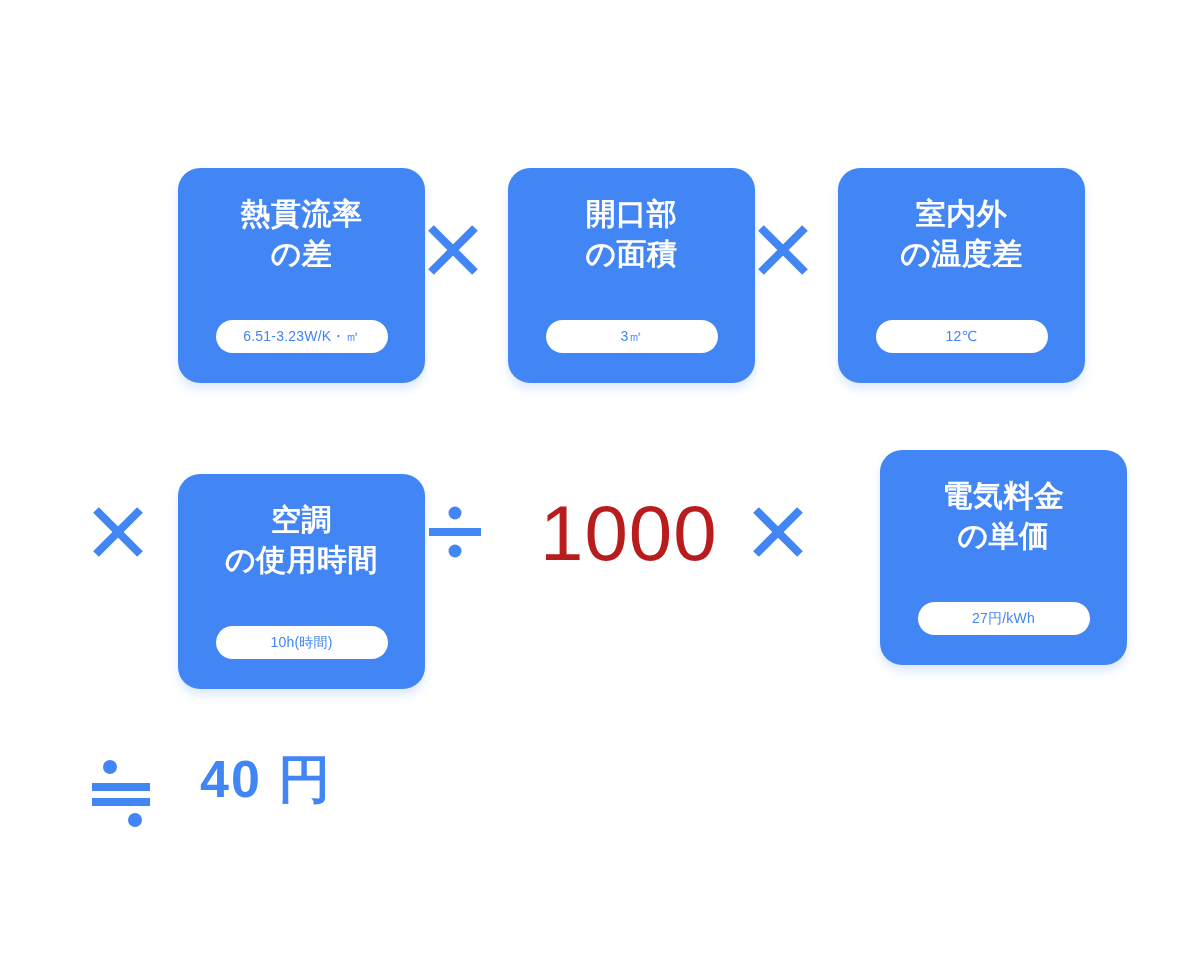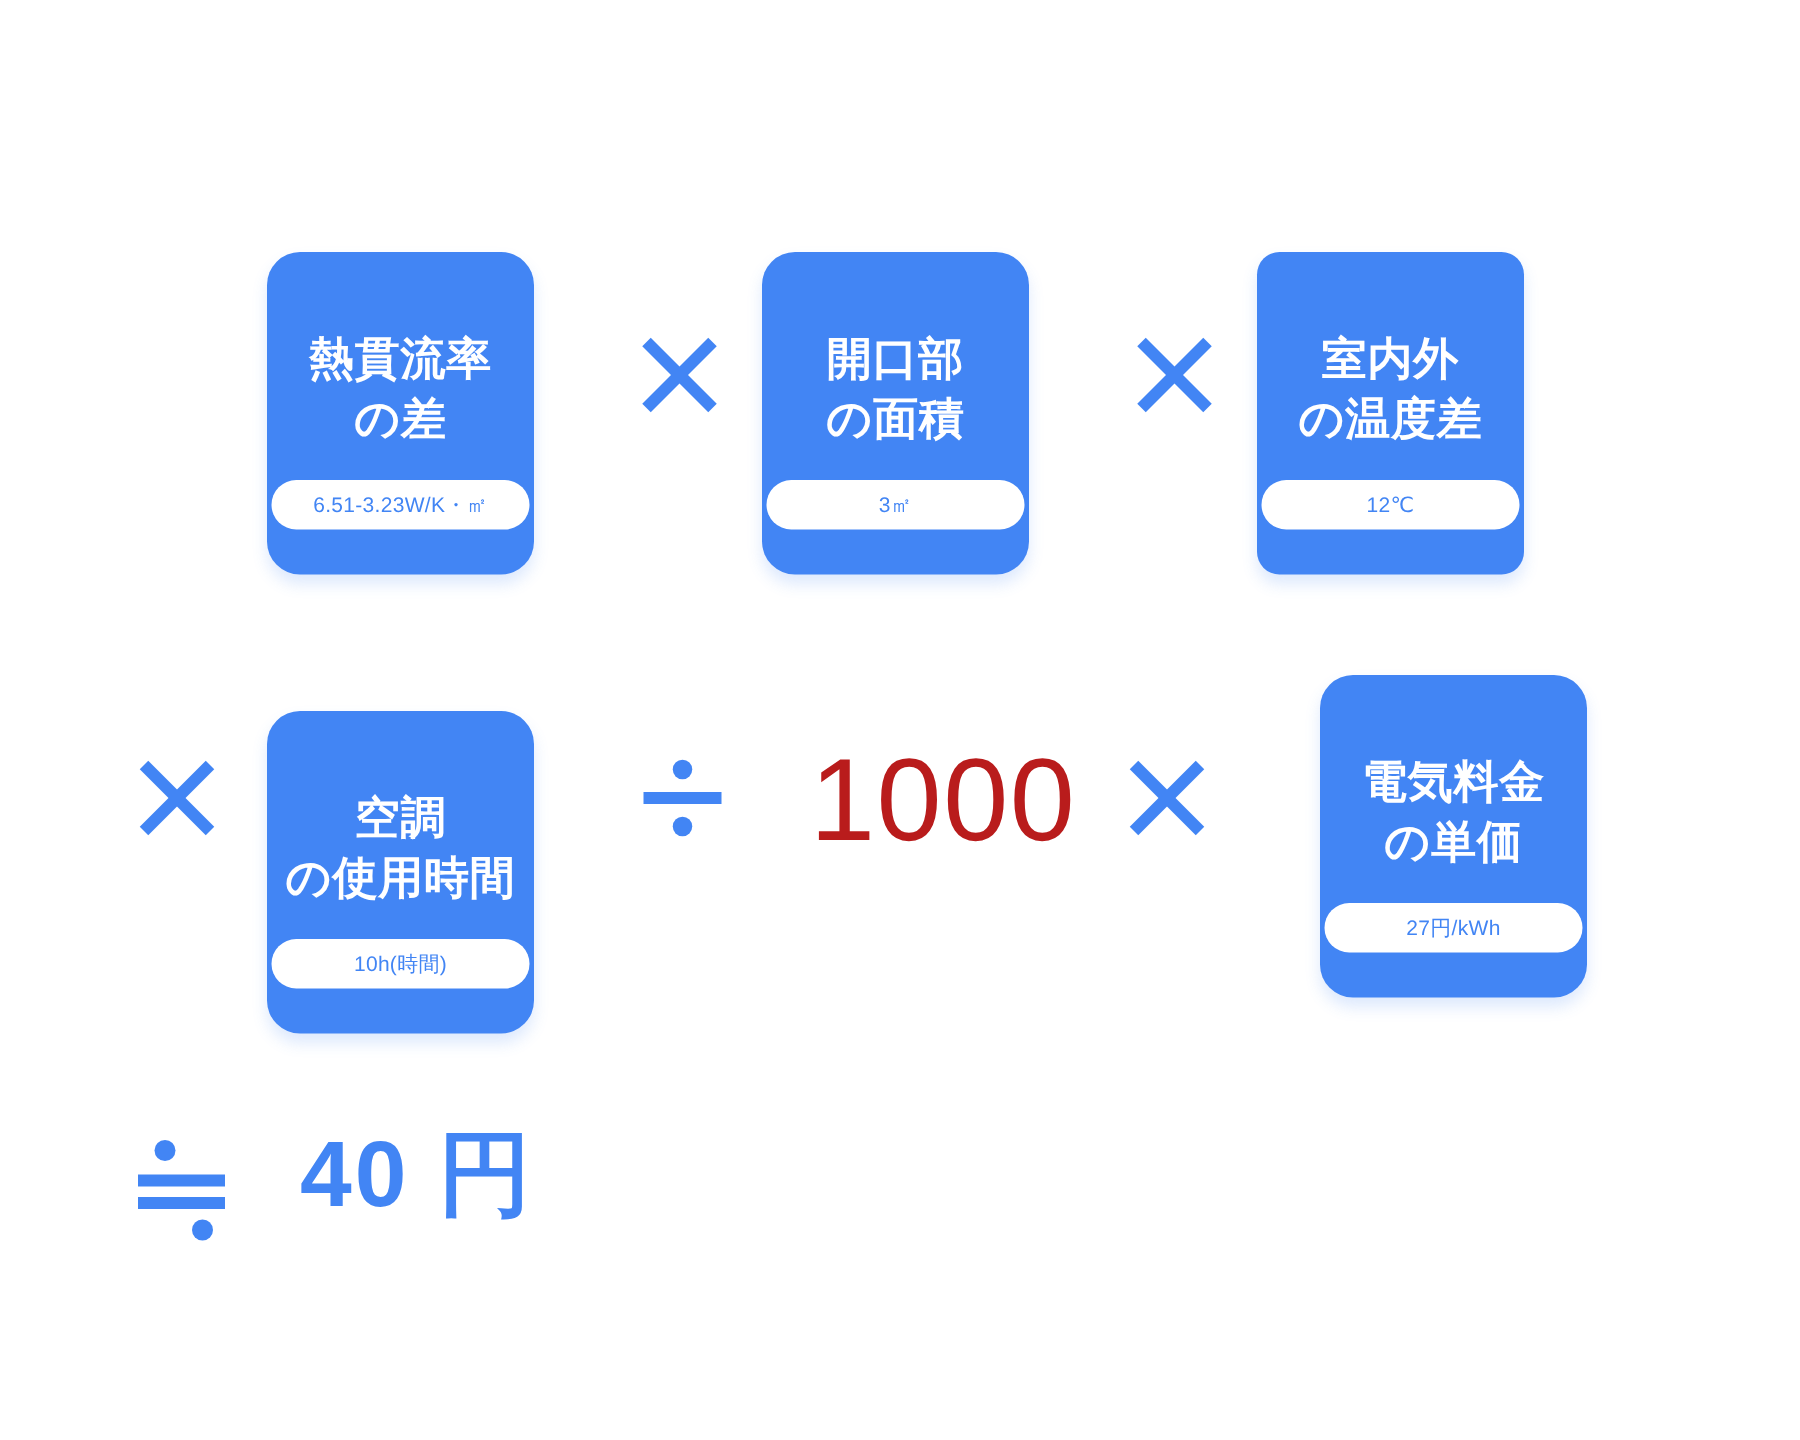--- a/index.html
+++ b/index.html
@@ -18,31 +18,31 @@
 
   #stage {
     position: relative;
     width: 1200px;
     height: 960px;
   }
 
   
   .card {
     position: absolute;
-    width: 178px;
+    width: 247px;
     height: 215px;
     background: #4285f4;
     border-radius: 22px;
     box-shadow: 0 6px 10px rgba(66, 133, 244, 0.18);
     display: flex;
     flex-direction: column;
     align-items: center;
     justify-content: flex-start;
     box-sizing: border-box;
-    padding-top: 52px;
+    padding-top: 26px;
   }
 
   .card-title {
     color: #ffffff;
     font-size: 30px;
     font-weight: bold;
     line-height: 1.33;
     text-align: center;
     letter-spacing: 0.5px;
     white-space: pre-line;
@@ -103,30 +103,30 @@
     font-size: 78px;
     line-height: 1;
     letter-spacing: 1px;
     white-space: nowrap;
   }
 
   .result {
     position: absolute;
     color: #4285f4;
     font-weight: bold;
-    font-size: 62px;
+    font-size: 52px;
     line-height: 1;
     white-space: nowrap;
     letter-spacing: 2px;
   }
 
   
   #card-0 { left: 178px;  top: 168px; }
   #card-1 { left: 508px;  top: 168px; }
-  #card-2 { left: 838px;  top: 168px; border-radius: 15px; }
+  #card-2 { left: 838px;  top: 168px; }
   #card-3 { left: 178px;  top: 474px; }
   #card-4 { left: 880px;  top: 450px; }
 
   #times-0 { left: 421px;  top: 218px; }
   #times-1 { left: 751px;  top: 218px; }
   #times-2 { left: 86px;   top: 500px; }
   #times-3 { left: 746px;  top: 500px; }
 
   #divide-0 { left: 423px; top: 500px; }
 

